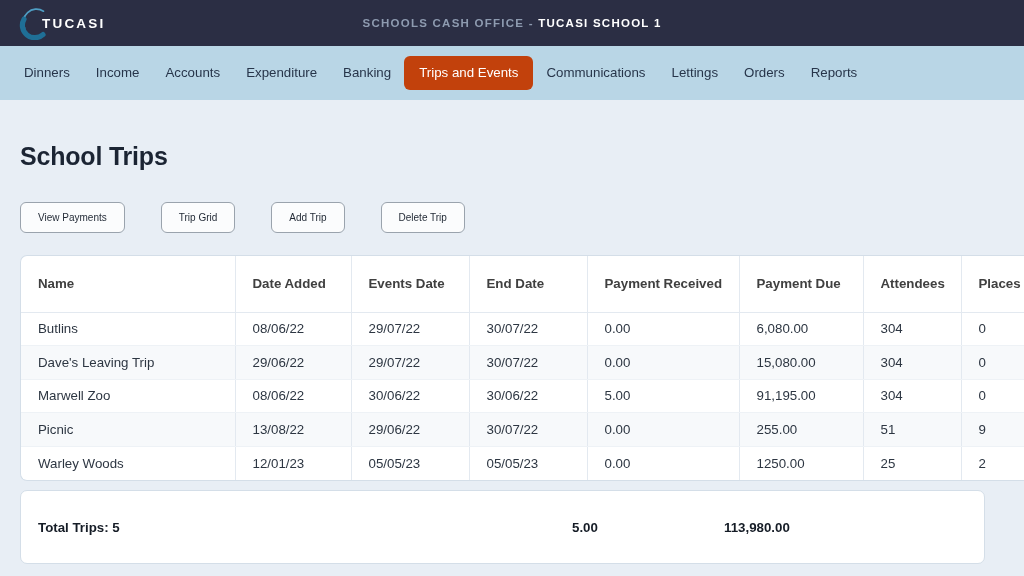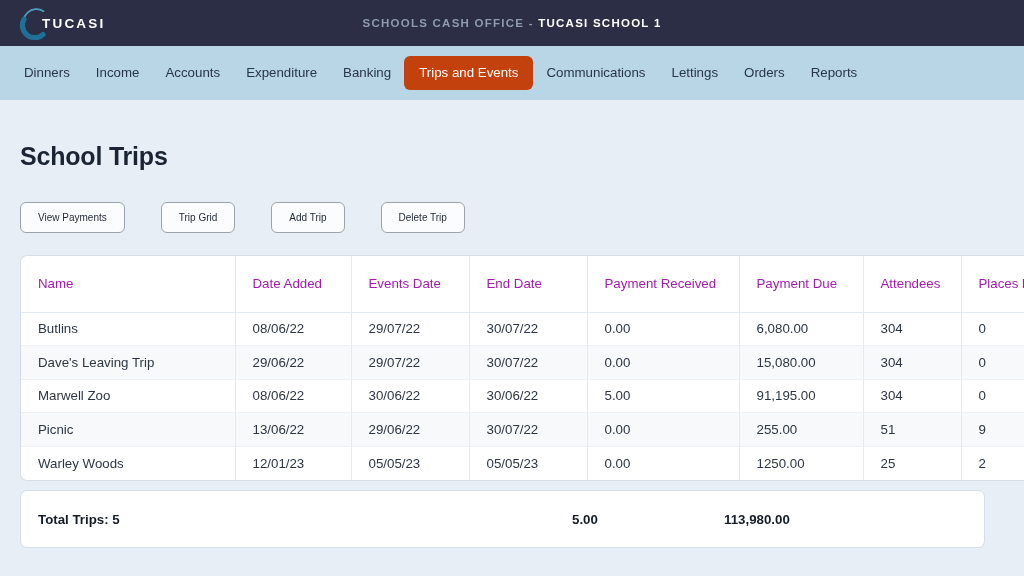--- a/index.html
+++ b/index.html
@@ -127,22 +127,22 @@
     table-layout: fixed;
   }
   table.trips th, table.trips td {
     text-align: left;
     border-right: 1px solid #e3e9f0;
     padding-left: 17px;
     font-size: 13.3px;
   }
   table.trips th {
     height: 56px;
-    font-weight: normal;
-    color: #a21caf;
+    font-weight: bold;
+    color: #404040;
     vertical-align: middle;
     border-bottom: 1px solid #e3e9f0;
   }
   table.trips td {
     height: 33.5px;
     color: #2d3642;
     vertical-align: middle;
     border-bottom: 1px solid #eef2f6;
   }
   table.trips tbody tr:nth-child(even) { background: #f7f9fb; }
@@ -158,21 +158,21 @@
   .c-att   { width: 98px; }
   .c-left  { width: 200px; }
 
   
   .totals-card {
     margin-top: 9px;
     margin-right: 19px;
     background: #ffffff;
     border: 1px solid #d4dee8;
     border-radius: 7px;
-    height: 58px;
+    height: 74px;
     position: relative;
   }
   .totals-card .tot {
     position: absolute;
     top: 50%;
     transform: translateY(-50%);
     font-size: 13.3px;
     font-weight: bold;
     color: #151c26;
     white-space: nowrap;
@@ -274,21 +274,21 @@
             <td>08/06/22</td>
             <td>30/06/22</td>
             <td>30/06/22</td>
             <td>5.00</td>
             <td>91,195.00</td>
             <td>304</td>
             <td>0</td>
           </tr>
           <tr>
             <td>Picnic</td>
-            <td>13/06/22</td>
+            <td>13/08/22</td>
             <td>29/06/22</td>
             <td>30/07/22</td>
             <td>0.00</td>
             <td>255.00</td>
             <td>51</td>
             <td>9</td>
           </tr>
           <tr>
             <td>Warley Woods</td>
             <td>12/01/23</td>

